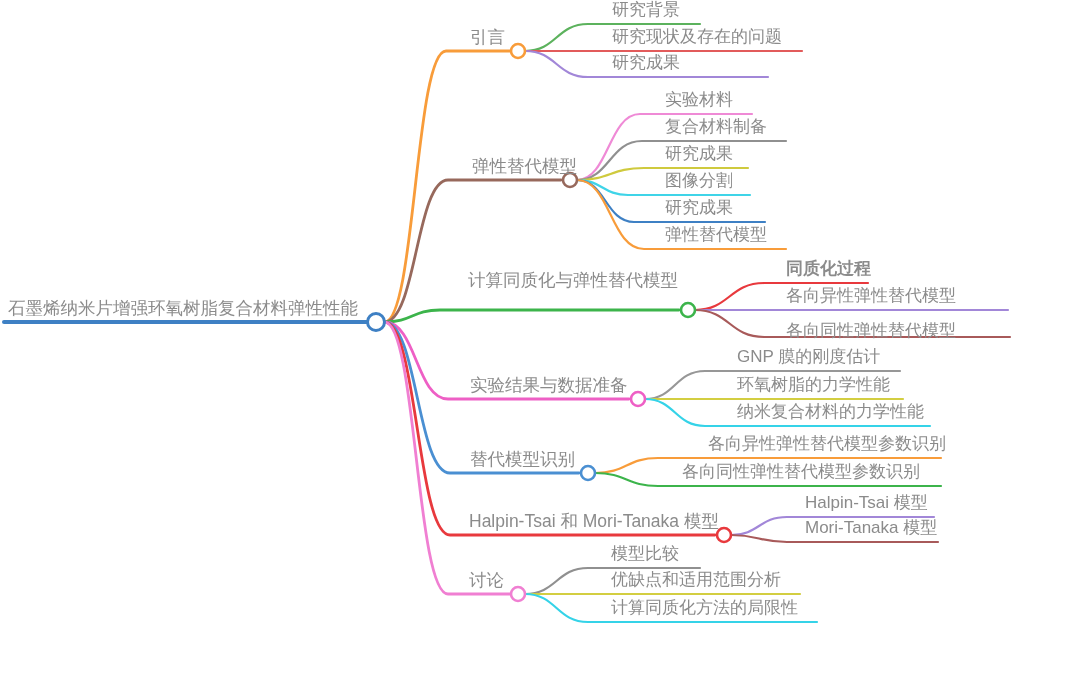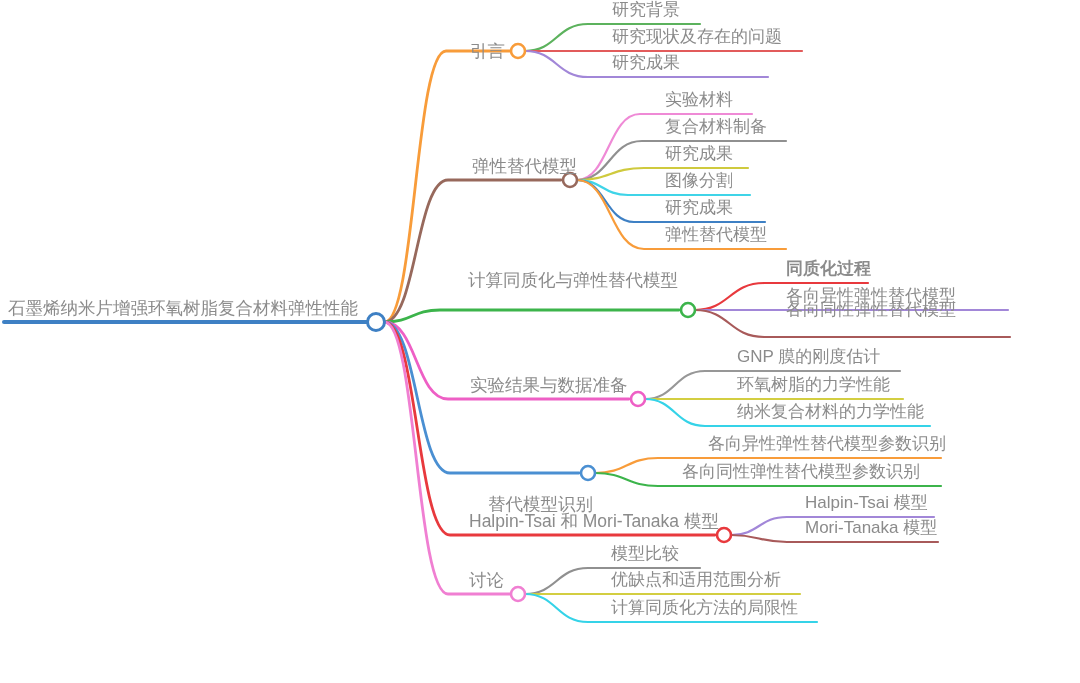--- a/index.html
+++ b/index.html
@@ -55,40 +55,40 @@
       <circle cx="570" cy="180" r="7" fill="#ffffff" stroke="#97695c" stroke-width="2.6"></circle>
       <circle cx="688" cy="310" r="7" fill="#ffffff" stroke="#3cb44b" stroke-width="2.6"></circle>
       <circle cx="638" cy="399" r="7" fill="#ffffff" stroke="#ee5fc5" stroke-width="2.6"></circle>
       <circle cx="588" cy="473" r="7" fill="#ffffff" stroke="#4a8fd2" stroke-width="2.6"></circle>
       <circle cx="724" cy="535" r="7" fill="#ffffff" stroke="#e8393d" stroke-width="2.6"></circle>
       <circle cx="518" cy="594" r="7" fill="#ffffff" stroke="#f07fd2" stroke-width="2.6"></circle>
       <circle cx="376" cy="322" r="8.5" fill="#ffffff" stroke="#3e80c4" stroke-width="3"></circle>
     </svg>
   <div id="nodes">
       <div class="label lv0" style="left: 8px; top: 297px;">石墨烯纳米片增强环氧树脂复合材料弹性性能</div>
-      <div class="label lv1" style="left: 470px; top: 26px; margin-top: 14px;">引言</div>
+      <div class="label lv1" style="left: 470px; top: 26px;">引言</div>
       <div class="label lv2" style="left: 612px; top: -1px;">研究背景</div>
       <div class="label lv2" style="left: 612px; top: 26px;">研究现状及存在的问题</div>
       <div class="label lv2" style="left: 612px; top: 52px;">研究成果</div>
       <div class="label lv1" style="left: 472px; top: 155px;">弹性替代模型</div>
       <div class="label lv2" style="left: 665px; top: 89px;">实验材料</div>
       <div class="label lv2" style="left: 665px; top: 116px;">复合材料制备</div>
       <div class="label lv2" style="left: 665px; top: 143px;">研究成果</div>
       <div class="label lv2" style="left: 665px; top: 170px;">图像分割</div>
       <div class="label lv2" style="left: 665px; top: 197px;">研究成果</div>
       <div class="label lv2" style="left: 665px; top: 224px;">弹性替代模型</div>
       <div class="label lv1" style="left: 468px; top: 269px;">计算同质化与弹性替代模型</div>
       <div class="label lv2" style="left: 786px; top: 258px; font-weight: bold;">同质化过程</div>
       <div class="label lv2" style="left: 786px; top: 285px;">各向异性弹性替代模型</div>
-      <div class="label lv2" style="left: 786px; top: 299px;">各向同性弹性替代模型</div>
+      <div class="label lv2" style="left: 786px; top: 320px;">各向同性弹性替代模型</div>
       <div class="label lv1" style="left: 470px; top: 374px;">实验结果与数据准备</div>
       <div class="label lv2" style="left: 737px; top: 346px;">GNP 膜的刚度估计</div>
       <div class="label lv2" style="left: 737px; top: 374px;">环氧树脂的力学性能</div>
       <div class="label lv2" style="left: 737px; top: 401px;">纳米复合材料的力学性能</div>
-      <div class="label lv1" style="left: 488px; top: 448px; margin-top: 45px;">替代模型识别</div>
+      <div class="label lv1" style="left: 470px; top: 448px;">替代模型识别</div>
       <div class="label lv2" style="left: 708px; top: 433px;">各向异性弹性替代模型参数识别</div>
       <div class="label lv2" style="left: 682px; top: 461px;">各向同性弹性替代模型参数识别</div>
       <div class="label lv1" style="left: 469px; top: 510px;">Halpin-Tsai 和 Mori-Tanaka 模型</div>
       <div class="label lv2" style="left: 805px; top: 492px;">Halpin-Tsai 模型</div>
       <div class="label lv2" style="left: 805px; top: 517px;">Mori-Tanaka 模型</div>
       <div class="label lv1" style="left: 469px; top: 569px;">讨论</div>
       <div class="label lv2" style="left: 611px; top: 543px;">模型比较</div>
       <div class="label lv2" style="left: 611px; top: 569px;">优缺点和适用范围分析</div>
       <div class="label lv2" style="left: 611px; top: 597px;">计算同质化方法的局限性</div>
     </div>

